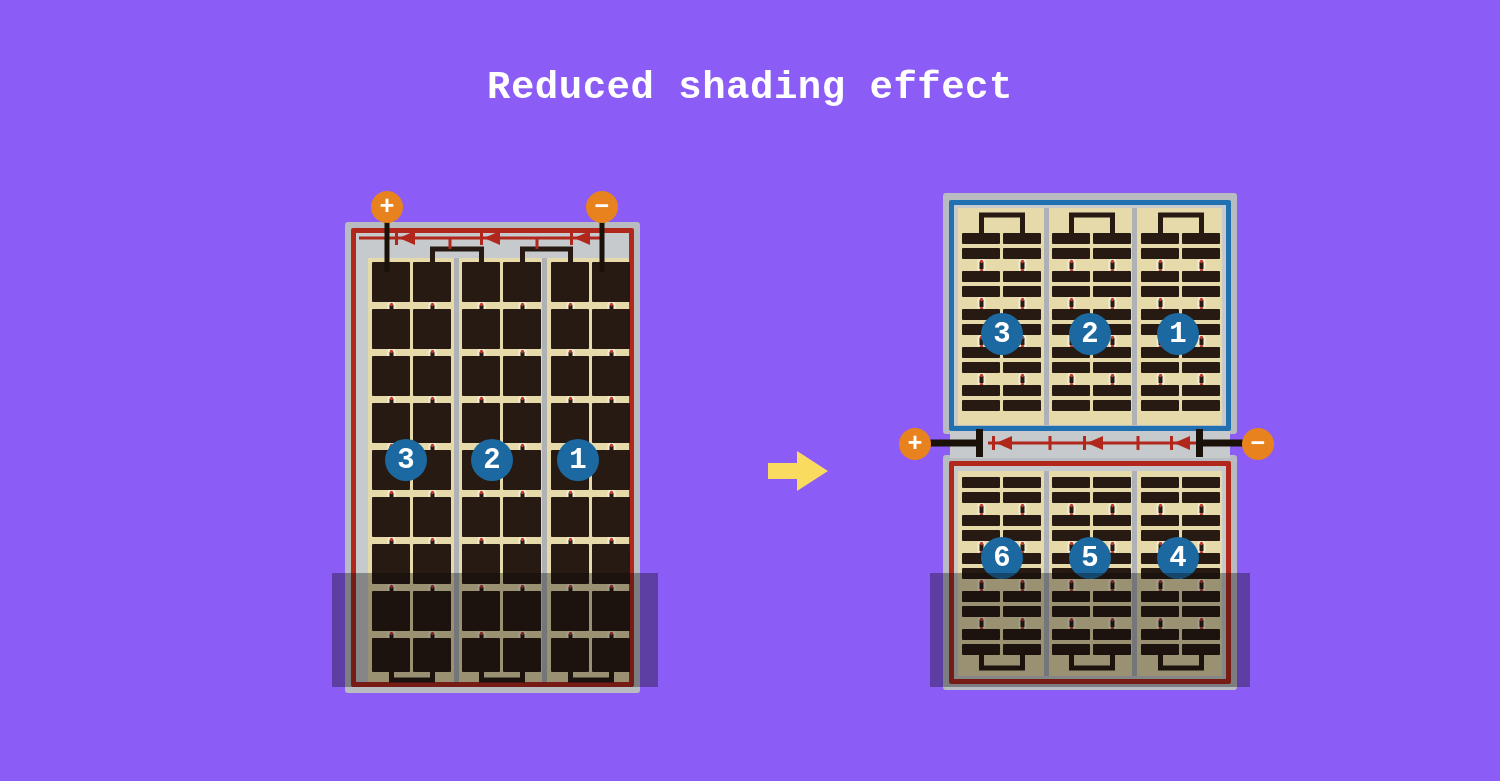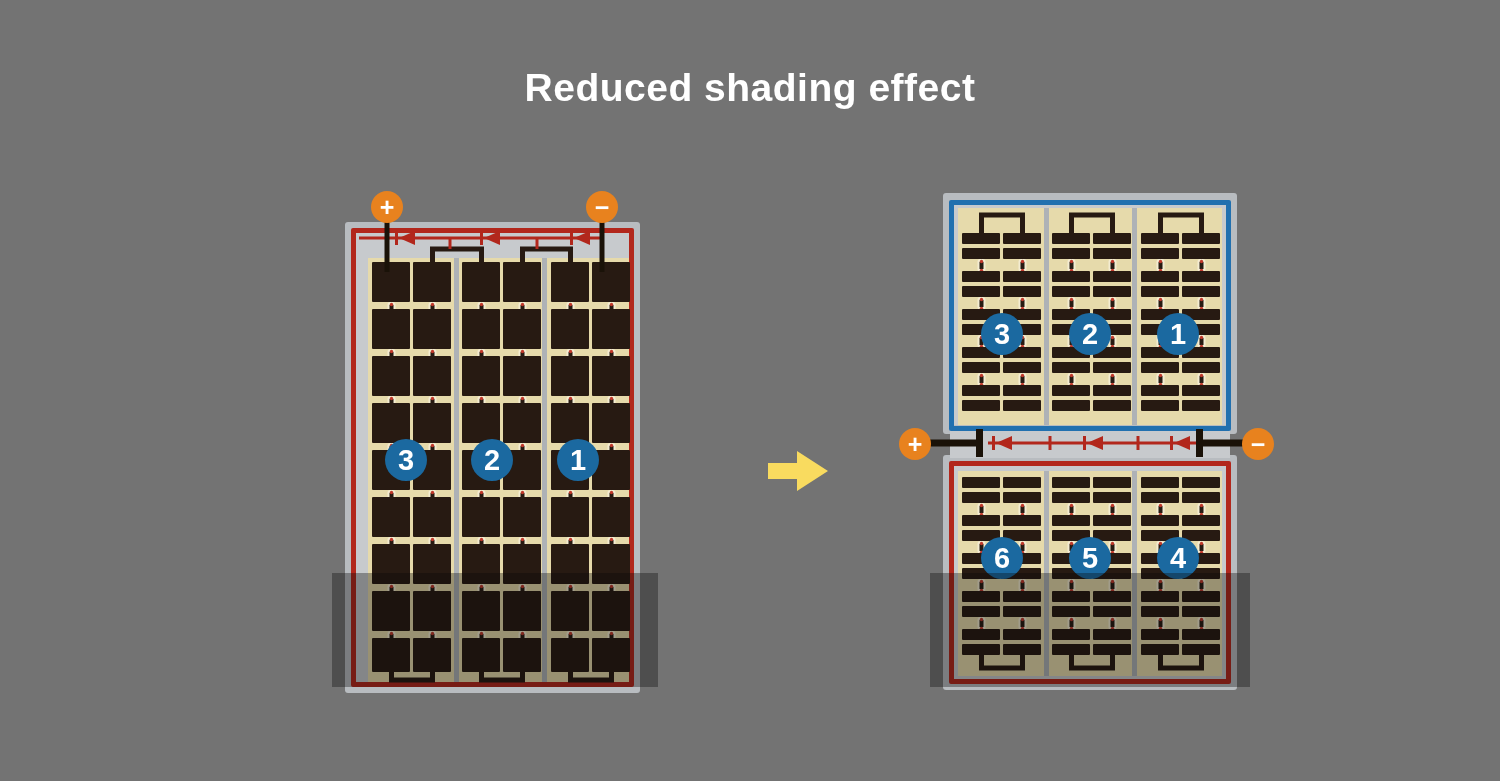--- a/index.html
+++ b/index.html
@@ -12,21 +12,21 @@
   .cborder{box-sizing:border-box;border-style:solid;border-width:5px;border-radius:2px;background:transparent;}
   .badge{position:absolute;border-radius:50%;color:#fff;display:flex;
          align-items:center;justify-content:center;font-weight:bold;}
   .term{width:32px;height:32px;font-size:25px;line-height:1;}
   .num{width:42px;height:42px;font-size:29px;}
   svg.deco{position:absolute;left:0;top:0;}
 </style>
 </head>
 <body>
 
-<div class="canvas" style="background: #737373;">
+<div class="canvas" style="background: #8b5cf6; font-family: Liberation Mono, monospace;">
 
   <div class="title" style="color: rgb(255, 255, 255);">Reduced shading effect</div>
 
   <div class="abs frame" style="left: 345px; top: 222px; width: 295px; height: 471px; background: rgb(184, 188, 192);"></div>
   <div class="abs" style="left: 356px; top: 233px; width: 273px; height: 449px; background: rgb(199, 202, 205);"></div>
   <div class="abs" style="left: 368px; top: 258px; width: 264px; height: 424px; background: rgb(230, 218, 171);"></div>
 
   <div class="abs frame" style="left: 943px; top: 193px; width: 294px; height: 241px; background: rgb(184, 188, 192);"></div>
   <div class="abs" style="left: 954px; top: 204px; width: 272px; height: 221px; background: rgb(199, 202, 205);"></div>
   <div class="abs" style="left: 958px; top: 208px; width: 264px; height: 217px; background: rgb(230, 218, 171);"></div>

